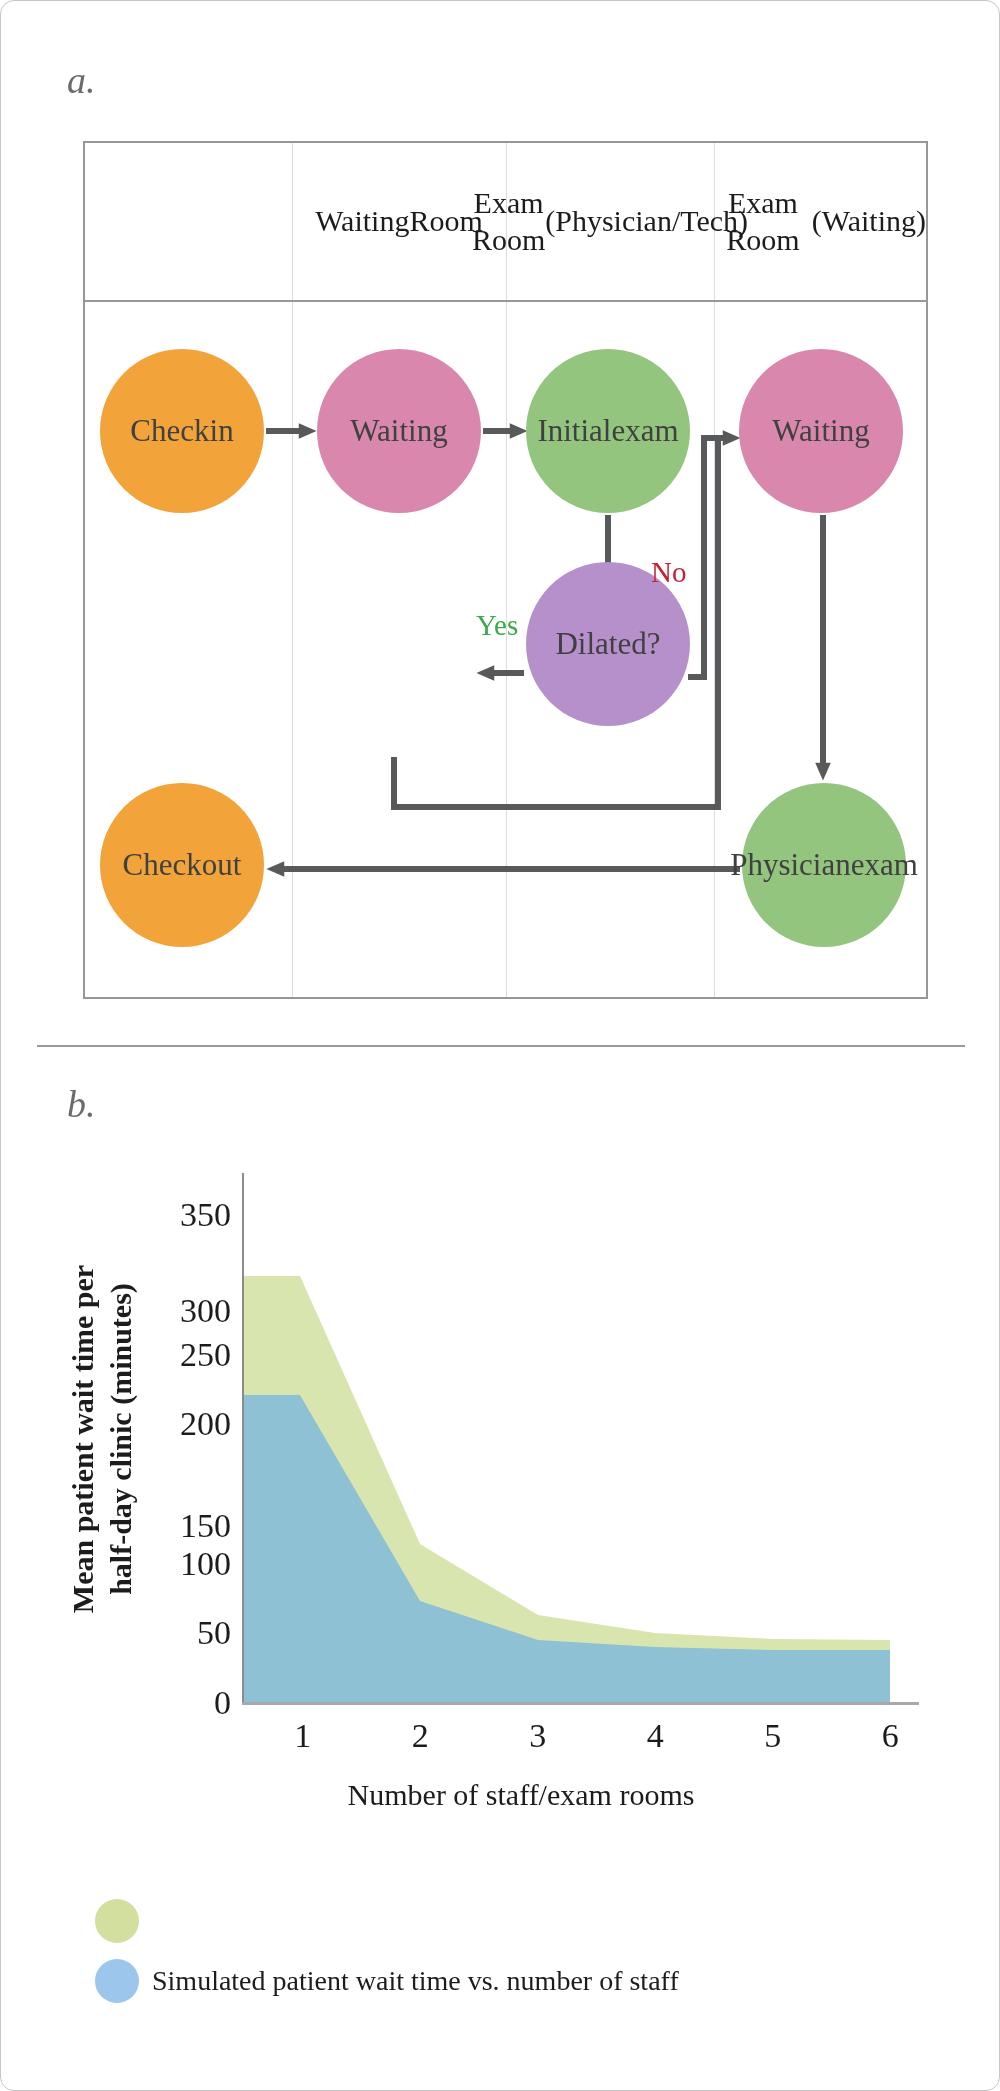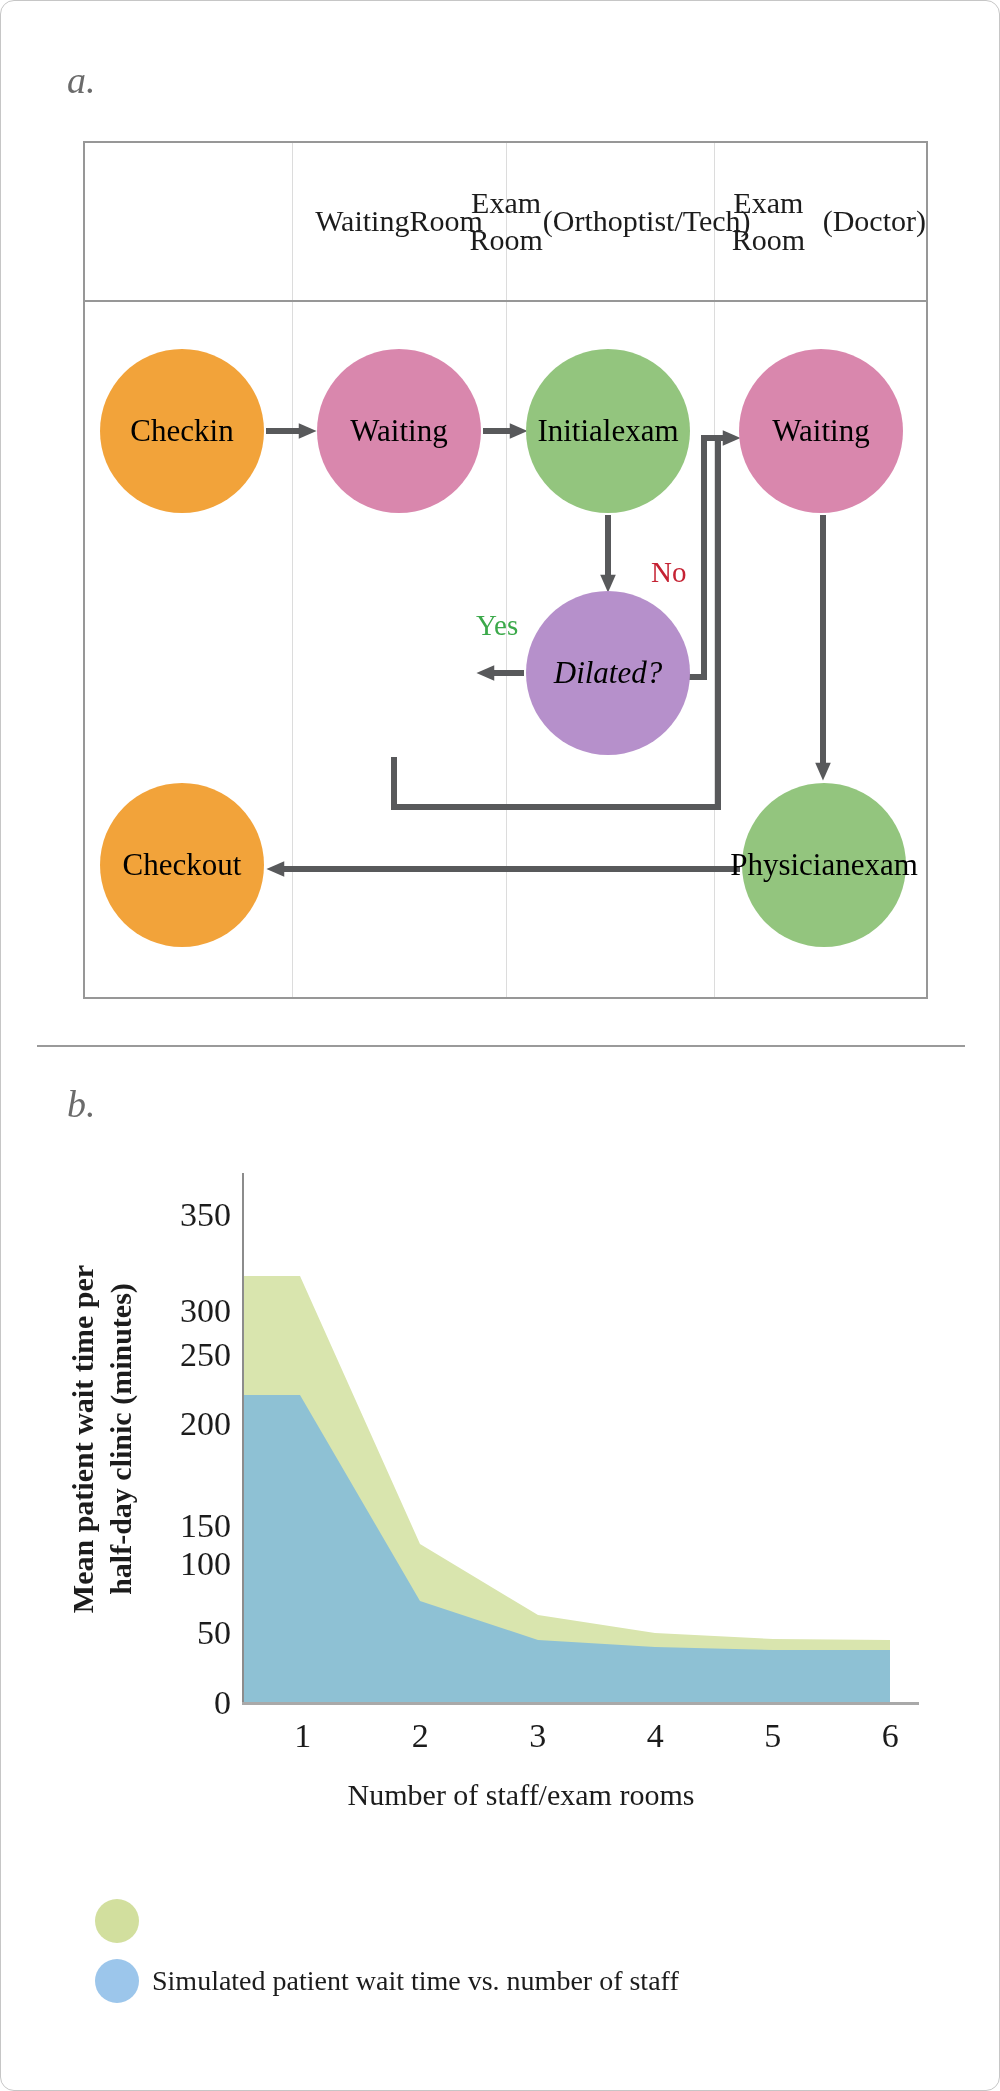--- a/index.html
+++ b/index.html
@@ -7,21 +7,21 @@
         border-radius:14px;overflow:hidden;font-family:"Liberation Serif","DejaVu Serif",serif;}
   .panel-label{position:absolute;font-style:italic;font-size:38px;color:#6b6b6b;line-height:1;}
   
   .flow-table{position:absolute;left:82px;top:140px;width:845px;height:858px;border:2px solid #979797;box-sizing:border-box;}
   .col-divider{position:absolute;top:142px;width:1px;height:854px;background:#dcdcdc;z-index:1;}
   .header-sep{position:absolute;left:82px;top:299px;width:845px;height:2px;background:#979797;z-index:1;}
   .col-head{position:absolute;top:142px;height:157px;display:flex;align-items:center;justify-content:center;
             text-align:center;font-size:30px;line-height:1.22;color:#1c1c1c;z-index:1;}
   .edges-svg{position:absolute;left:0;top:0;z-index:2;}
   .flow-node{position:absolute;width:164px;height:164px;border-radius:50%;display:flex;align-items:center;
-             justify-content:center;text-align:left;font-size:31px;line-height:1.15;color:#000000;z-index:3;}
+             justify-content:center;text-align:left;font-size:31px;line-height:1.15;color:#404040;z-index:3;}
   .edge-label{position:absolute;font-size:29px;line-height:1;z-index:4;}
   .divider{position:absolute;left:36px;top:1044px;width:928px;height:2px;background:#9a9a9a;}
   
   .axis-y{position:absolute;left:241px;top:1172px;width:2px;height:532px;background:#8c8c8c;}
   .axis-x{position:absolute;left:241px;top:1701px;width:677px;height:3px;background:#a9a9a9;}
   .area-svg{position:absolute;left:243px;top:1172px;z-index:0;}
   .ytick{position:absolute;left:120px;width:110px;text-align:right;font-size:34px;color:#1c1c1c;transform:translateY(-50%);}
   .xtick{position:absolute;top:1716px;font-size:34px;color:#1c1c1c;transform:translateX(-50%);}
   .ylabel{position:absolute;left:100px;top:1438px;transform:translate(-50%,-50%) rotate(-90deg);
           white-space:nowrap;text-align:center;font-weight:bold;font-size:30px;line-height:1.25;color:#1c1c1c;}
@@ -44,28 +44,28 @@
   <div class="header-sep"></div>
 
   <div class="col-head" style="left:291px;width:214px;">
       <span>Waiting</span>
       <br>
       <span>Room</span>
     </div>
   <div class="col-head" style="left:505px;width:208px;">
       <span>Exam Room</span>
       <br>
-      <span>(Orthoptist/</span>
+      <span>(Physician/</span>
       <br>
       <span>Tech)</span>
     </div>
   <div class="col-head" style="left:713px;width:212px;">
       <span>Exam Room</span>
       <br>
-      <span>(Doctor)</span>
+      <span>(Waiting)</span>
     </div>
 
   <svg class="edges-svg" width="998" height="2089">
     <defs>
       <marker id="arr" viewBox="0 0 18 18" refX="3" refY="9" markerWidth="20" markerHeight="20" orient="auto" markerUnits="userSpaceOnUse">
         <path d="M1,2 L17,9 L1,16 Z" fill="var(--arrow,#58595B)"></path>
       </marker>
     </defs>
     <g stroke="var(--arrow,#58595B)" stroke-width="6" fill="none">
       <line x1="265" y1="430" x2="300" y2="430" marker-end="url(#arr)"></line>
@@ -88,21 +88,21 @@
       <span>Waiting</span>
     </div>
   <div class="flow-node" style="left: 525px; top: 348px; background: rgb(147, 197, 126);">
       <span>Initial</span>
       <br>
       <span>exam</span>
     </div>
   <div class="flow-node" style="left: 738px; top: 348px; background: rgb(217, 135, 173);">
       <span>Waiting</span>
     </div>
-  <div class="flow-node" style="left: 525px; top: 590px; background: rgb(182, 144, 203); font-style: italic;">
+  <div class="flow-node" style="left: 525px; top: 561px; background: rgb(182, 144, 203);">
       <span>Dilated?</span>
     </div>
   <div class="flow-node" style="left: 741px; top: 782px; background: rgb(147, 197, 126);">
       <span>Physician</span>
       <br>
       <span>exam</span>
     </div>
   <div class="flow-node" style="left: 99px; top: 782px; background: rgb(242, 163, 58);">
       <span>Check</span>
       <br>

